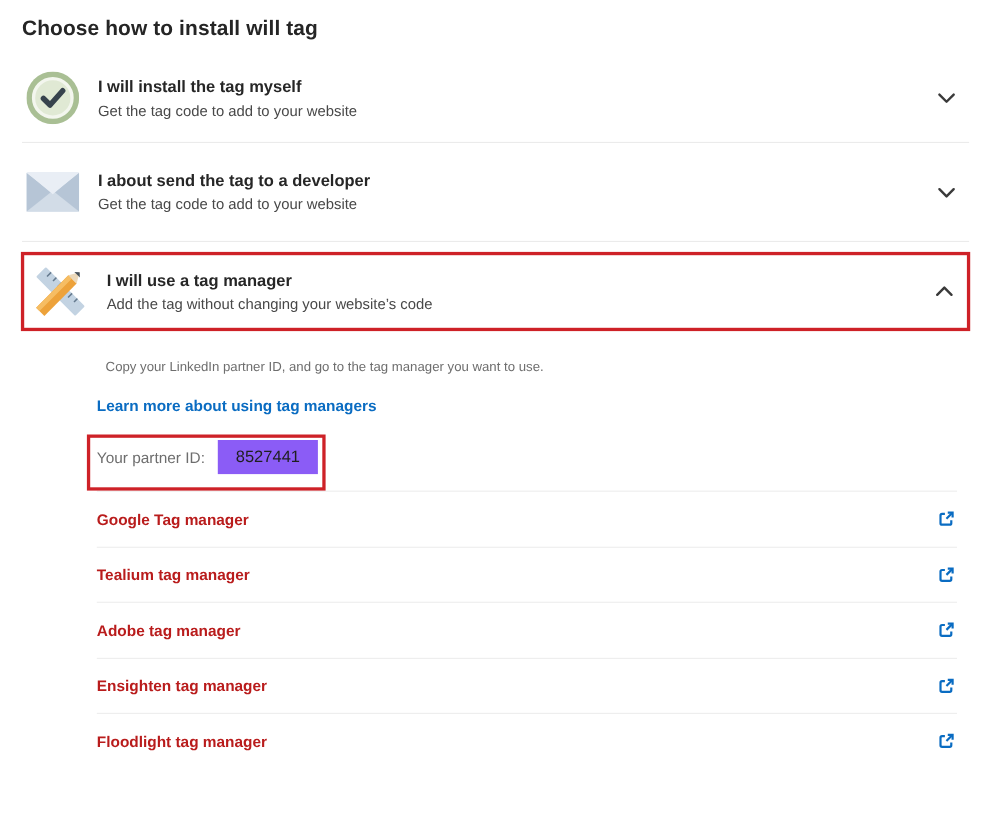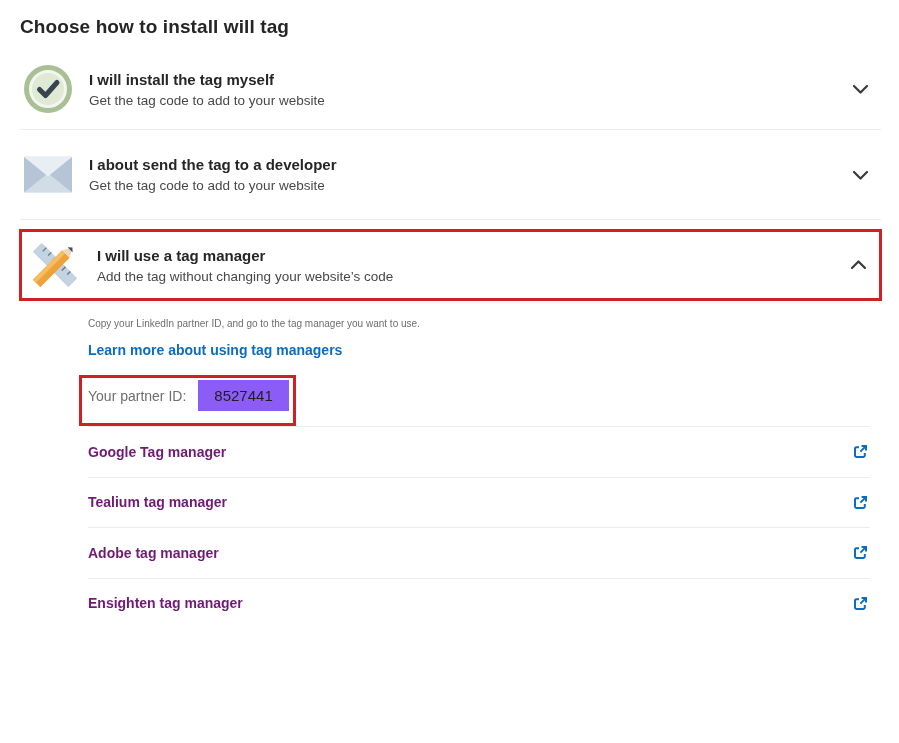--- a/index.html
+++ b/index.html
@@ -26,21 +26,21 @@
   .opt-title { font-size: 15px; font-weight: 700; color: #262626; }
   .opt-sub   { font-size: 13.5px; color: #484848; margin-top: 5px; }
   .chevron { margin-left: auto; margin-right: 12px; display: flex; cursor: pointer; }
   .highlight-row {
     border: 3px solid #ce2127;
     margin: 9px -1px 0 -1px;
     padding: 6px 0 6px 6px;
     display: flex; align-items: center; gap: 15px;
   }
   .panel { margin-left: 68px; padding-top: 17px; }
-  .instruction { font-size: 10px; color: #6e6e6e; margin: 0; }
+  .instruction { font-size: 12px; color: #6e6e6e; margin: 8px; }
   .learn-more {
     font-size: 14px; font-weight: 700; color: #0a6cc2;
     text-decoration: none; display: inline-block; margin-top: 13px; cursor: pointer;
   }
   .partner-box {
     display: inline-flex; align-items: center;
     border: 3px solid #ce2127;
     margin: 16px 0 0 -9px;
     padding: 2px 4px 12px 6px;
   }
@@ -48,21 +48,21 @@
   .partner-value {
     background: #8b5cf6; padding: 7px 16px; margin-left: 12px;
     font-size: 15px; color: #1f1f1f;
   }
   .links-heading { font-size: 14px; font-weight: 700; color: #262626; margin: 24px 0 16px 0; }
   .tm-list { margin-right: 11px; }
   .tm-row {
     display: flex; align-items: center; justify-content: space-between;
     height: 50.5px; border-top: 1px solid #ededed; padding-right: 2px;
   }
-  .tm-link { font-size: 14px; font-weight: 700; color: #701a75; text-decoration: none; cursor: pointer; }
+  .tm-link { font-size: 14px; font-weight: 700; color: #b91c1c; text-decoration: none; cursor: pointer; }
   .ext-icon { display: flex; cursor: pointer; }
 </style>
 </head>
 <body>
 
 <div class="page">
 
   <div class="page-title">Choose how to install will tag</div>
 
   <div class="option-row r1">
@@ -187,16 +187,26 @@
         <a class="tm-link">Ensighten tag manager</a>
         <span class="ext-icon">
           <svg width="15" height="15" viewBox="0 0 15 15">
             <path d="M6 3.2 H3.4 C2.6 3.2 2 3.8 2 4.6 V11.6 C2 12.4 2.6 13 3.4 13 H10.4 C11.2 13 11.8 12.4 11.8 11.6 V9" fill="none" stroke="#0a6cc2" stroke-width="2"></path>
             <path d="M8.6 2 H13 V6.4" fill="none" stroke="#0a6cc2" stroke-width="2"></path>
             <path d="M12.6 2.4 L7.4 7.6" fill="none" stroke="#0a6cc2" stroke-width="2"></path>
           </svg>
         </span>
       </div>
 
+      <div class="tm-row">
+        <a class="tm-link">Floodlight tag manager</a>
+        <span class="ext-icon">
+          <svg width="15" height="15" viewBox="0 0 15 15">
+            <path d="M6 3.2 H3.4 C2.6 3.2 2 3.8 2 4.6 V11.6 C2 12.4 2.6 13 3.4 13 H10.4 C11.2 13 11.8 12.4 11.8 11.6 V9" fill="none" stroke="#0a6cc2" stroke-width="2"></path>
+            <path d="M8.6 2 H13 V6.4" fill="none" stroke="#0a6cc2" stroke-width="2"></path>
+            <path d="M12.6 2.4 L7.4 7.6" fill="none" stroke="#0a6cc2" stroke-width="2"></path>
+          </svg>
+        </span>
+      </div>
 
     </div>
   </div>
 </div>
 
 </body></html>

